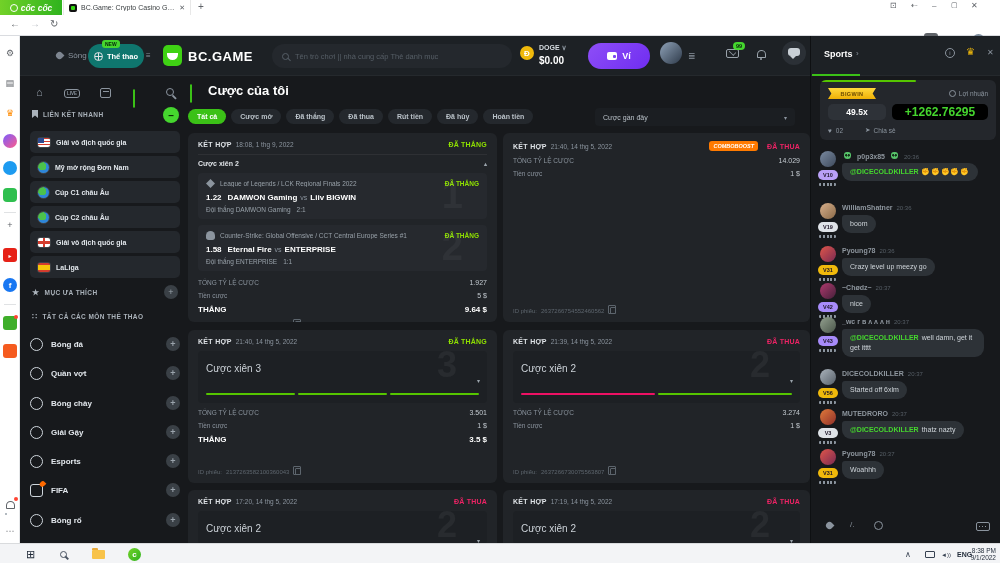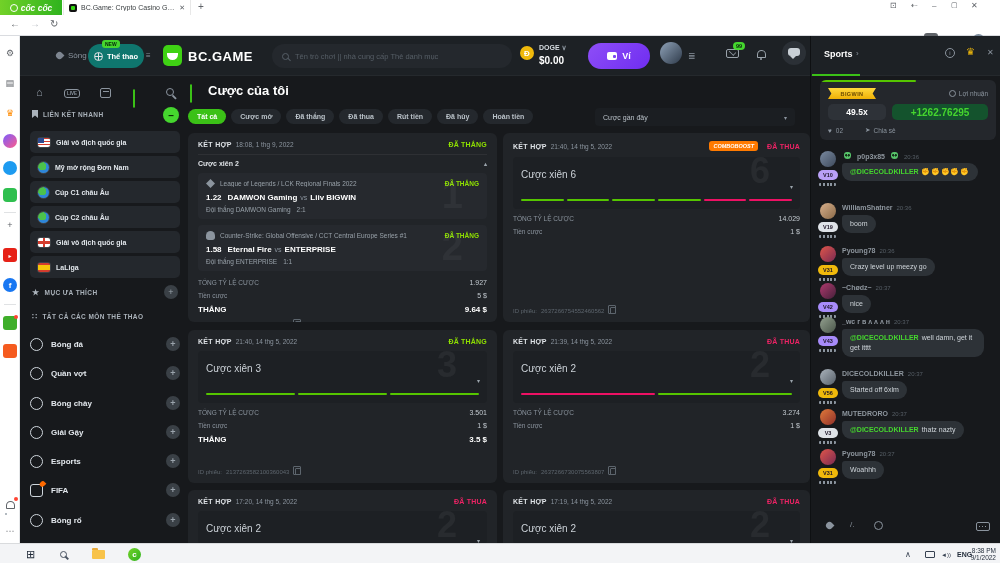--- a/index.html
+++ b/index.html
@@ -168,21 +168,21 @@
 
 #chatdiv{position:absolute;left:790px;top:0;width:1px;height:507px;background:#0e1012}
 #scard{position:absolute;left:800px;top:44px;width:176px;height:60px;background:#24272c;border-radius:6px;padding:6px 8px;overflow:hidden}
 #scline{position:absolute;left:0;top:0;width:96px;height:2px;background:#55c500;border-radius:1px}
 .scrow1{display:flex;align-items:center;margin-top:2px}
 #ribbon{width:48px;height:11px;background:linear-gradient(180deg,#ffd83d,#eeb006);clip-path:polygon(0 0,100% 0,93% 50%,100% 100%,0 100%,7% 50%);color:#6b4a00;font-size:5.5px;font-weight:900;display:flex;align-items:center;justify-content:center;letter-spacing:.4px}
 .profl{margin-left:auto;display:flex;align-items:center;gap:3px;font-size:6.5px;color:#8b949e}
 .coin{width:7px;height:7px;border:1.2px solid #8b949e;border-radius:50%}
 .scrow2{display:flex;gap:6px;margin-top:5px}
 #multbox{width:58px;height:16px;background:#2e3238;border-radius:5px;color:#fff;font-size:8.5px;font-weight:800;display:flex;align-items:center;justify-content:center}
-#profbox{flex:1;height:16px;background:#14532d;border-radius:5px;color:#45d62e;font-size:10px;font-weight:800;display:flex;align-items:center;justify-content:center}
+#profbox{flex:1;height:16px;background:#000000;border-radius:5px;color:#45d62e;font-size:12px;font-weight:800;display:flex;align-items:center;justify-content:center}
 .scrow3{display:flex;align-items:center;gap:4px;margin-top:6px;font-size:6.5px;color:#8b949e}
 .scrow3 .share{margin-left:18px;display:flex;gap:3px;align-items:center}
 .msg{position:absolute;left:792px;width:186px;height:50px}
 .mav{position:absolute;left:8px;top:1px;width:16px;height:16px;border-radius:50%}
 .mnrow{position:absolute;left:30px;top:2px;display:flex;align-items:baseline;gap:4px;white-space:nowrap}
 .mname{font-size:7px;font-weight:700;color:#8d959d}
 .mtime{font-size:6px;color:#565e66}
 .vip{position:absolute;left:6px;top:20px;width:20px;height:10px;border-radius:5px;font-size:5.5px;font-weight:800;color:#1c1426;display:flex;align-items:center;justify-content:center}
 .vdots{position:absolute;left:7px;top:33px;width:17px;height:2.5px;background:repeating-linear-gradient(90deg,#8b949e 0 2px,transparent 2px 3.8px);border-radius:1px}
 .bub{position:absolute;left:30px;top:13px;max-width:142px;background:#2d3237;border-radius:3px 9px 9px 9px;padding:4px 8px;font-size:7px;color:#cfd5da;line-height:1.4}
@@ -464,33 +464,20 @@
         </div>
     </div>
 
     <div class="card c2">
       <div class="chead">
           <span class="combo">KẾT HỢP</span>
           <span class="ctime">21:40, 14 thg 5, 2022</span>
           <span class="boost">COMBOBOOST</span>
           <span class="st l">ĐÃ THUA</span>
         </div>
-      <div class="cbody">
-        <span class="cname">Cược xiên 6</span>
-        <span class="wm">6</span>
-        <span class="car">▾</span>
-        <div class="segbar">
-            <div class="seg sw"></div>
-            <div class="seg sw"></div>
-            <div class="seg sw"></div>
-            <div class="seg sw"></div>
-            <div class="seg sl"></div>
-            <div class="seg sl"></div>
-          </div>
-      </div>
       <div class="srow">
           <span>TỔNG TỶ LỆ CƯỢC</span>
           <span class="v">14.029</span>
         </div>
       <div class="srow">
           <span>Tiền cược</span>
           <span class="v">1 $</span>
         </div>
       <div class="idrow">
           <span>ID phiếu:</span>

